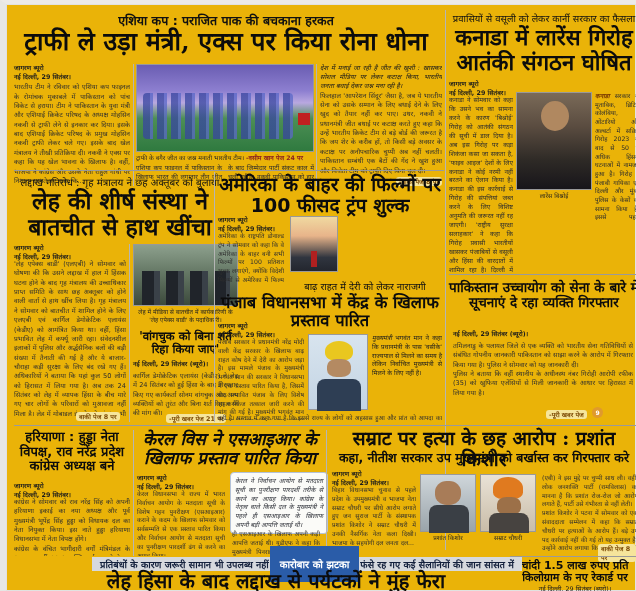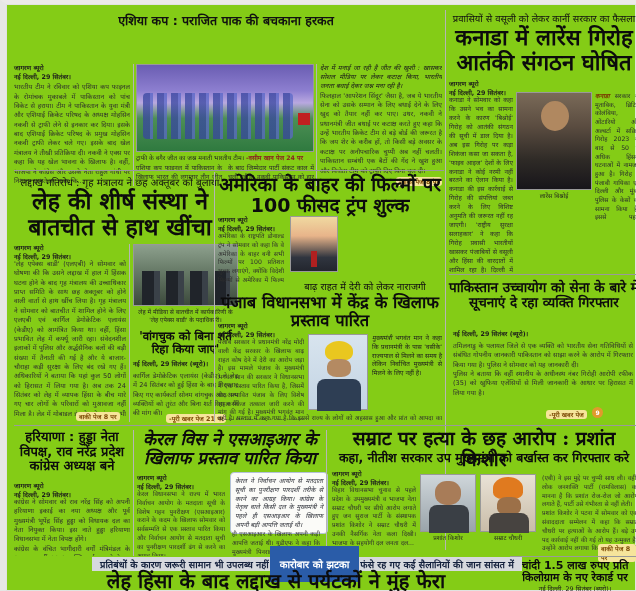--- a/index.html
+++ b/index.html
@@ -1,16 +1,16 @@
 <!DOCTYPE html>
 <html><head>
 <meta charset="utf-8">
 <style>
   html,body{margin:0;padding:0;background:#cfcfcf;font-family:"DejaVu Sans",sans-serif;}
-  #page{position:relative;width:636px;height:591px;background:#84cc16;box-shadow:inset 0 0 0 1px #e2e2e0;overflow:hidden;border-left:6px solid #e7e7e5;border-top:4px solid #eceae8;box-sizing:border-box;}
+  #page{position:relative;width:636px;height:591px;background:#eab308;box-shadow:inset 0 0 0 1px #e2e2e0;overflow:hidden;border-left:6px solid #e7e7e5;border-top:4px solid #eceae8;box-sizing:border-box;}
   .abs{position:absolute;}
   .kicker{font-weight:bold;text-align:center;color:#111;}
   .hl{font-weight:bold;text-align:center;color:#0c0c0c;line-height:1.12;font-family:"DejaVu Serif","DejaVu Sans",serif;}
   .byline{font-size:6.4px;font-weight:bold;color:#1c1c1c;line-height:1.35;white-space:pre-line;}
   .body{font-size:6.6px;text-align:justify;color:#2d2d2d;line-height:1.42;overflow:hidden;}
   .lead{font-weight:normal;font-style:italic;color:#1b1b1b;}
   .cap{font-size:6.2px;color:#1f1f1f;line-height:1.3;}
   .credit{color:#8a2020;font-weight:bold;}
   .pill{display:inline-block;background:#f6e59b;color:#7c4a05;font-weight:bold;font-size:6.4px;padding:0 3px;border-radius:3px;}
   .pgdot{display:inline-block;width:11px;height:11px;border-radius:50%;background:#e09a2d;color:#fff;font-size:6px;font-weight:bold;text-align:center;line-height:11px;vertical-align:middle;}
@@ -22,20 +22,21 @@
   .stripblue{background:#2a5ca8;color:#fff;padding:11px 10px;font-size:10px;font-weight:bold;}
   .sidebox{font-size:6.2px;color:#26282c;text-align:justify;line-height:1.4;}
   .sideboxlead{font-weight:bold;font-style:italic;color:#7a3a00;}
 </style>
 </head>
 <body>
 
 <div id="page">
 
   <div class="abs kicker" style="left:8px;top:8px;width:424px;font-size:12.5px;">एशिया कप : पराजित पाक की बचकाना हरकत</div>
+  <div class="abs hl" style="left:2px;top:24px;width:436px;font-size:25px;">ट्राफी ले उड़ा मंत्री, एक्स पर किया रोना धोना</div>
 
   <div class="abs" style="left:8px;top:60px;width:116px;height:120px;">
     <div class="byline">जागरण ब्यूरो
 नई दिल्ली, 29 सितंबर।</div>
     <div class="body" style="height:100px;margin-top:2px;">भारतीय टीम ने रविवार को एशिया कप फाइनल के रोमांचक मुकाबले में पाकिस्तान को पांच विकेट से हराया। टीम ने पाकिस्तान के युवा मंत्री और एशियाई क्रिकेट परिषद के अध्यक्ष मोहसिन नकवी से ट्राफी लेने से इनकार कर दिया। इसके बाद एशियाई क्रिकेट परिषद के प्रमुख मोहसिन नकवी ट्राफी लेकर चले गए। इसके बाद खेल मंत्रालय ने तीखी प्रतिक्रिया दी। नकवी ने एक्स पर कहा कि यह खेल भावना के खिलाफ है। वहीं, भाजपा ने कांग्रेस और उसके नेता राहुल गांधी पर निशाना साधते हुए कहा कि...</div>
   </div>
 
   <div class="abs vline" style="left:127px;top:60px;height:122px;"></div>
 
   <div class="abs photo" style="left:130px;top:60px;width:178px;height:88px;background:linear-gradient(180deg,#6a5db2 0%,#8d7fd0 30%,#b9a8e0 44%,#4d8f55 62%,#2f7a3f 100%);">

